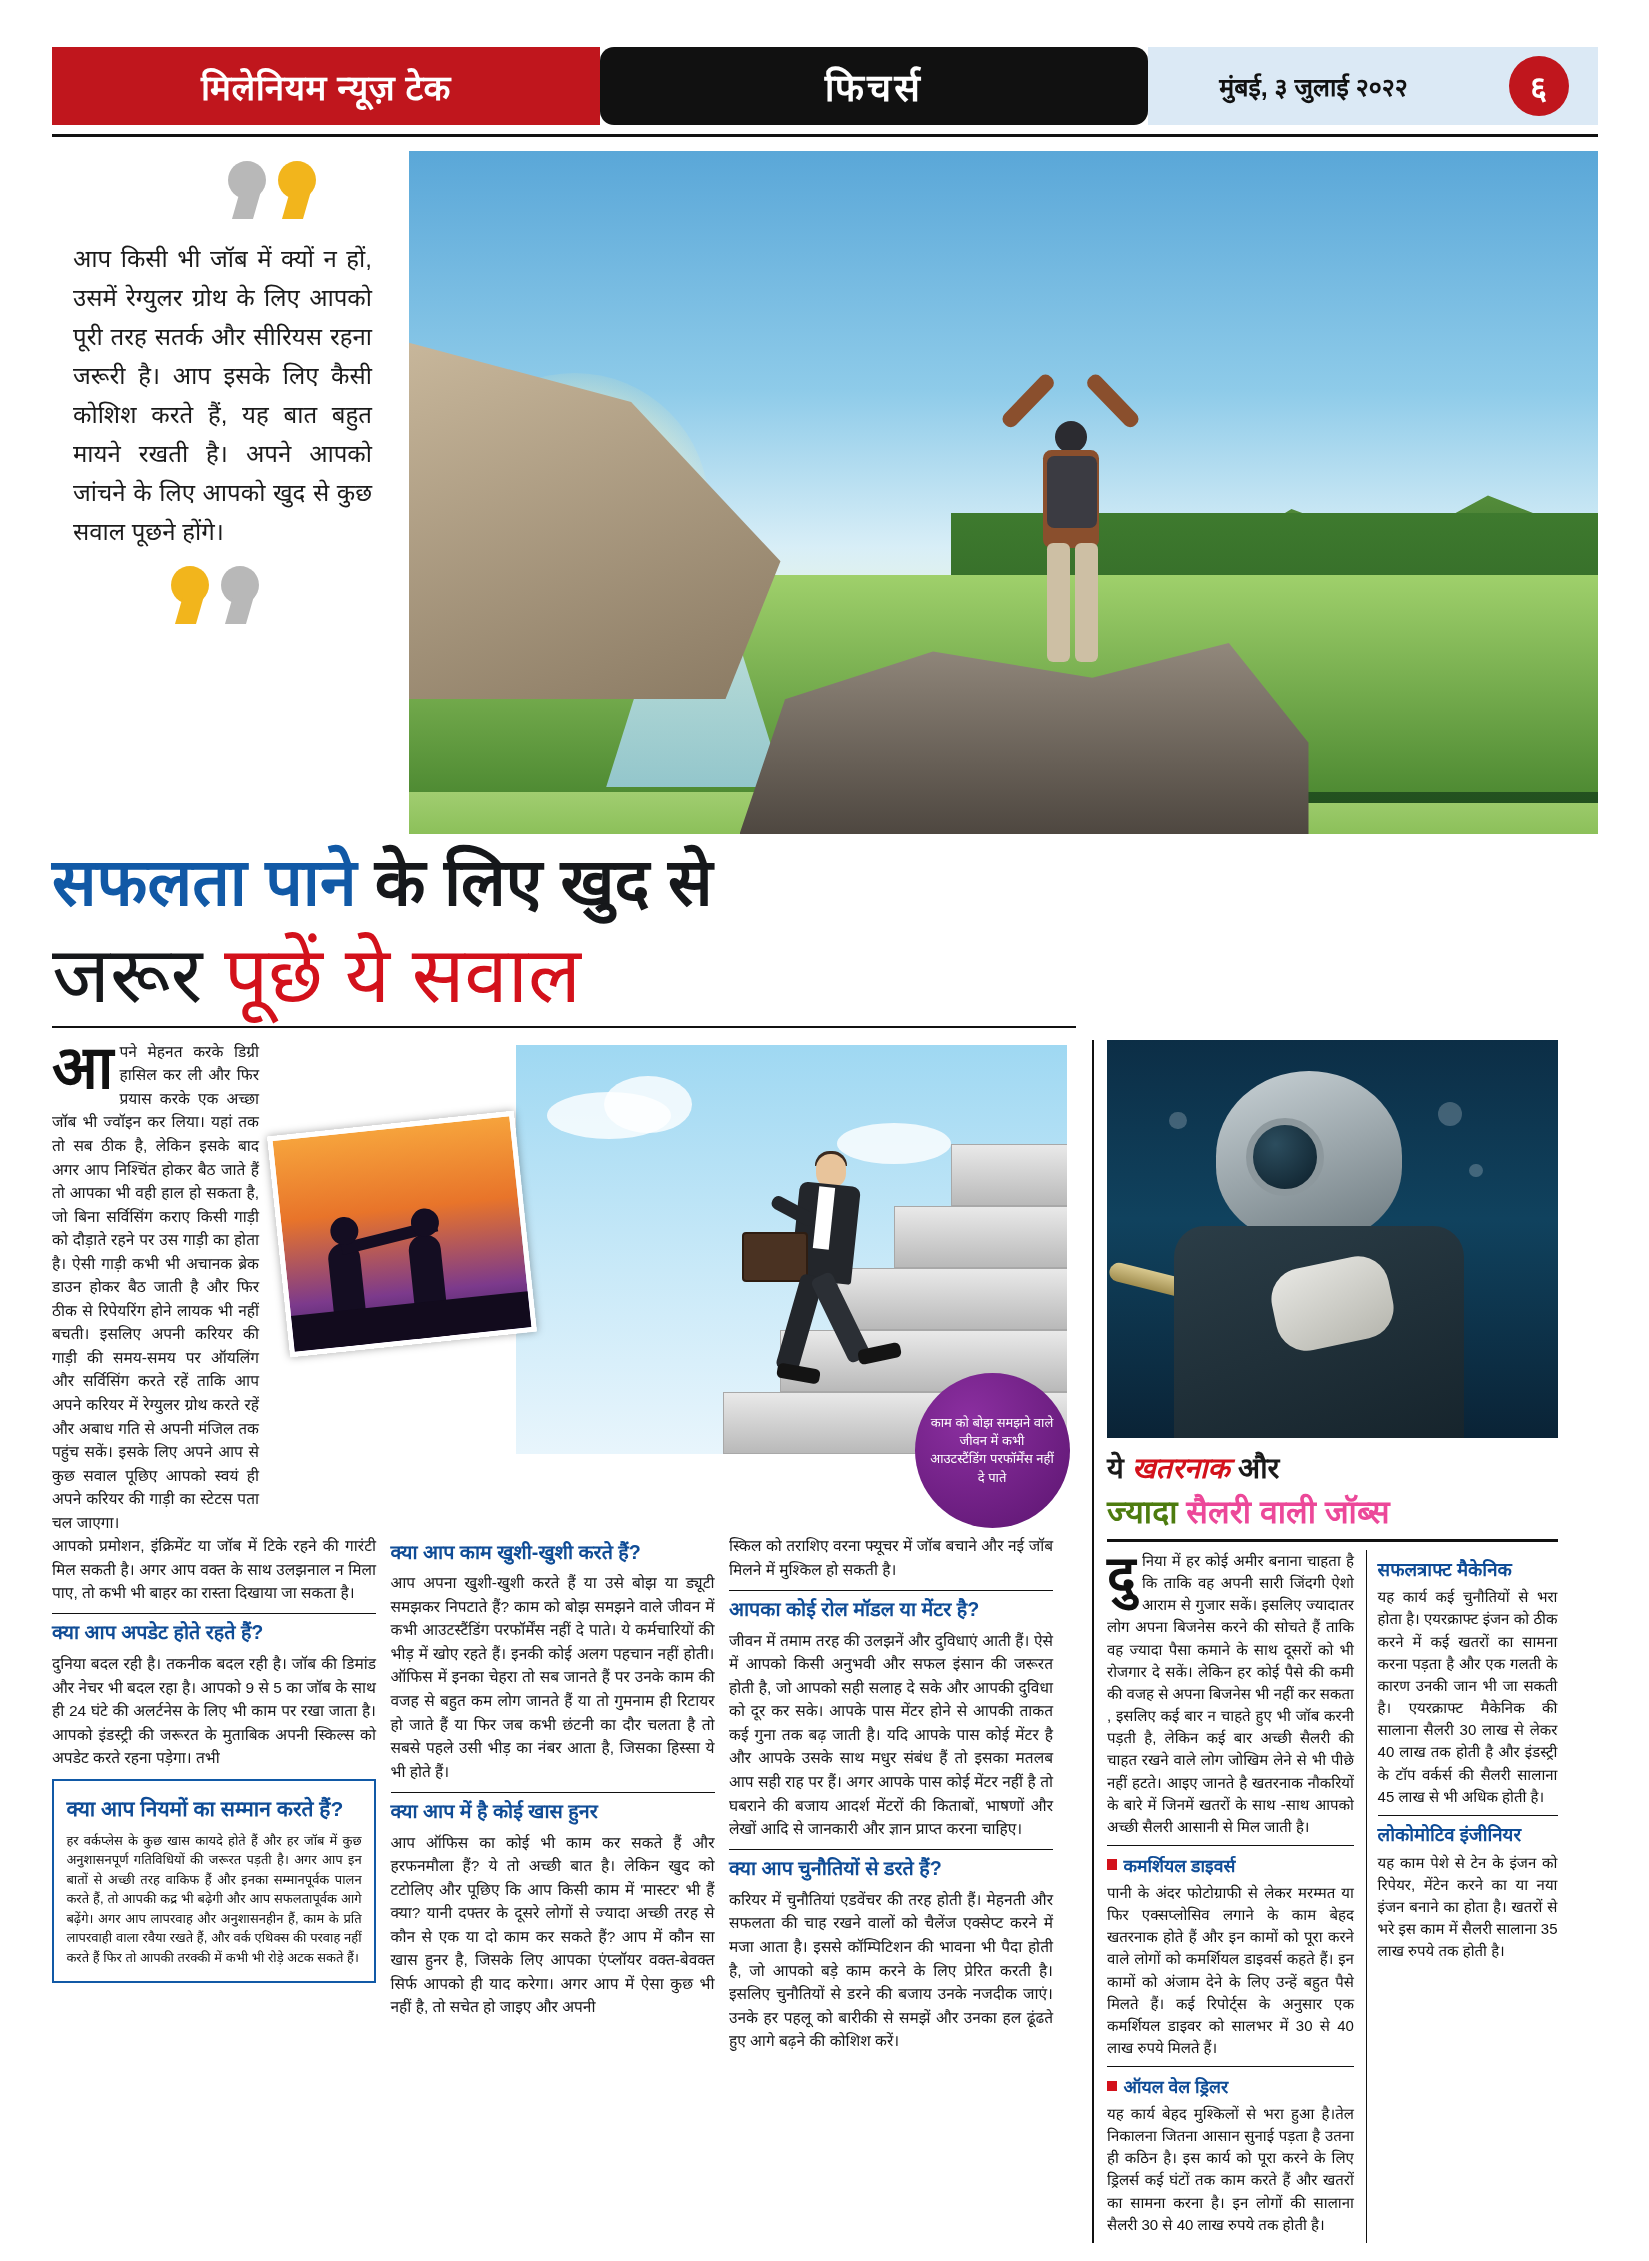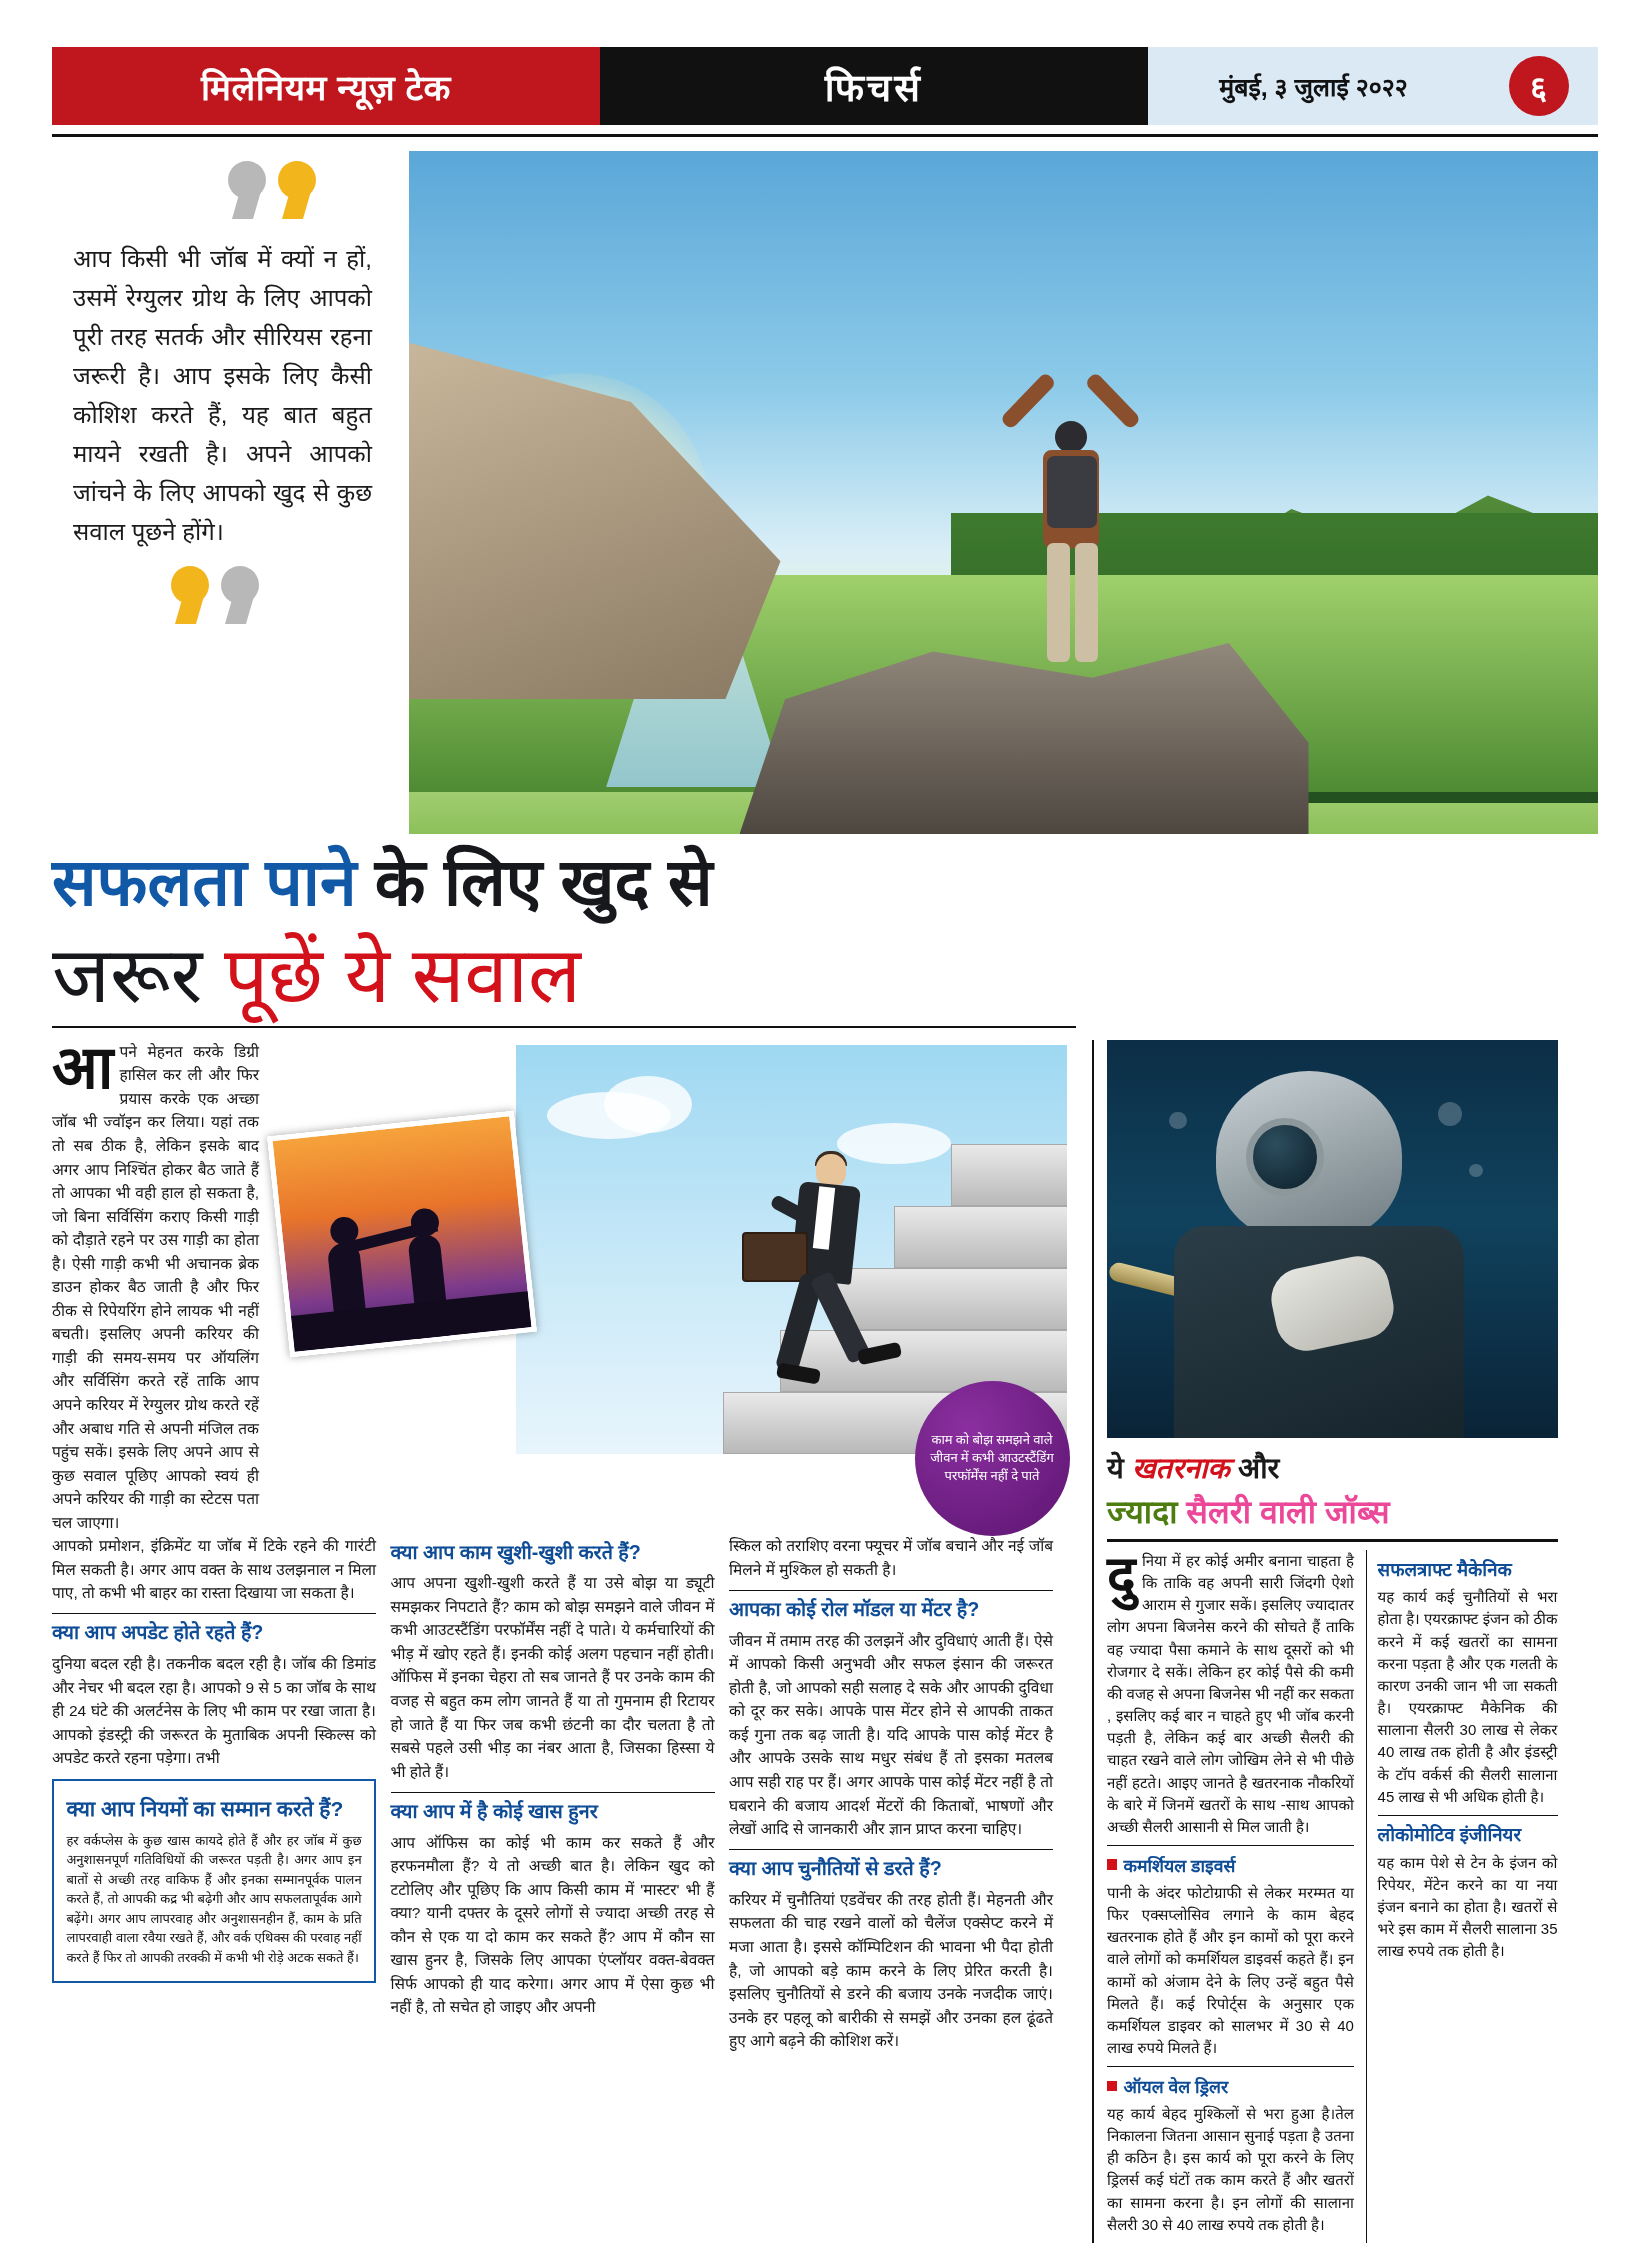--- a/index.html
+++ b/index.html
@@ -42,20 +42,21 @@
   .mh-black {
     background: #111111;
     color: #ffffff;
     flex: 1;
     display: flex;
     align-items: center;
     justify-content: center;
     font-size: 38px;
     font-weight: bold;
     letter-spacing: 3.1px;
+    border-radius: 14px;
   }
   .mh-date {
     background: #dbe9f5;
     display: flex;
     align-items: center;
     justify-content: center;
     font-size: 25px;
     font-weight: bold;
     color: #111;
     width: 331px;
@@ -249,31 +250,30 @@
   .m-armb { position:absolute; left: 32px; top: 50px; width: 47px; height: 13.5px; background:#23262b; transform: rotate(28deg); border-radius: 6.2px; }
   .m-case { position:absolute; left: 4.1px; top: 78px; width: 66px; height: 50px; background:#4a3222; border:2.6px solid #2e1d12; border-radius: 4.1px; }
   .m-legF { position:absolute; left: 91px; top: 117px; width: 23px; height: 93px; background:#2b2f35; transform: rotate(-26deg); border-radius: 6.2px; }
   .m-legB { position:absolute; left: 50px; top: 120px; width: 23px; height: 98px; background:#23262b; transform: rotate(16deg); border-radius: 6.2px; }
   .m-shoeF { position:absolute; left: 120px; top: 192px; width: 43px; height: 14.5px; background:#141414; border-radius: 5.2px; transform: rotate(-12deg); }
   .m-shoeB { position:absolute; left: 39px; top: 212px; width: 43px; height: 14.5px; background:#141414; border-radius: 5.2px; transform: rotate(10deg); }
 
   
   .circle-callout {
     position:absolute;
-    right: 0px; top: 341px;
+    right: 0px; top: 333px;
     width: 155px; height: 155px;
     border-radius: 50%;
     background: radial-gradient(circle at 35% 30%, #8b2fa0, #5c1570);
     color: #fff;
     font-size: 13px;
     line-height: 1.4;
     display:flex; align-items:center; justify-content:center;
     text-align:center;
     padding: 15.5px;
-    font-family: Liberation Serif, serif;
   }
 
   
   .blue-box {
     border: 2.1px solid #1159a6;
     padding: 13.5px 12.4px;
     margin-top: 9.3px;
   }
   .blue-box h4 {
     margin: 0 0 8.3px 0;

